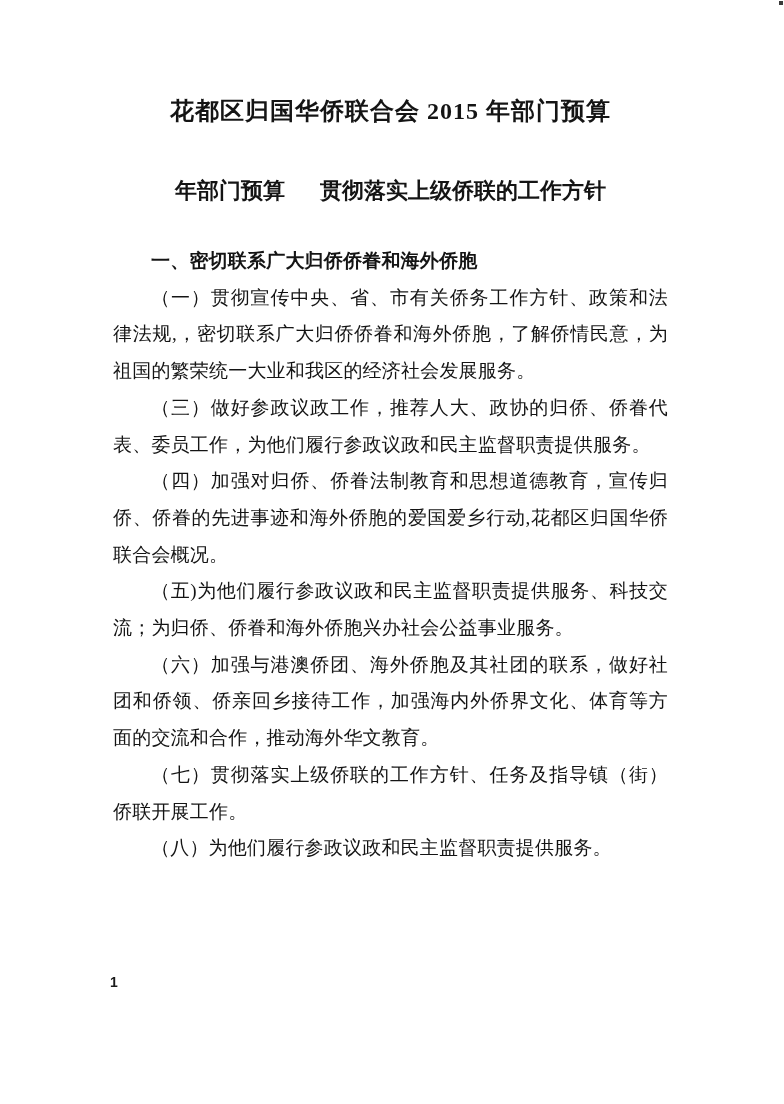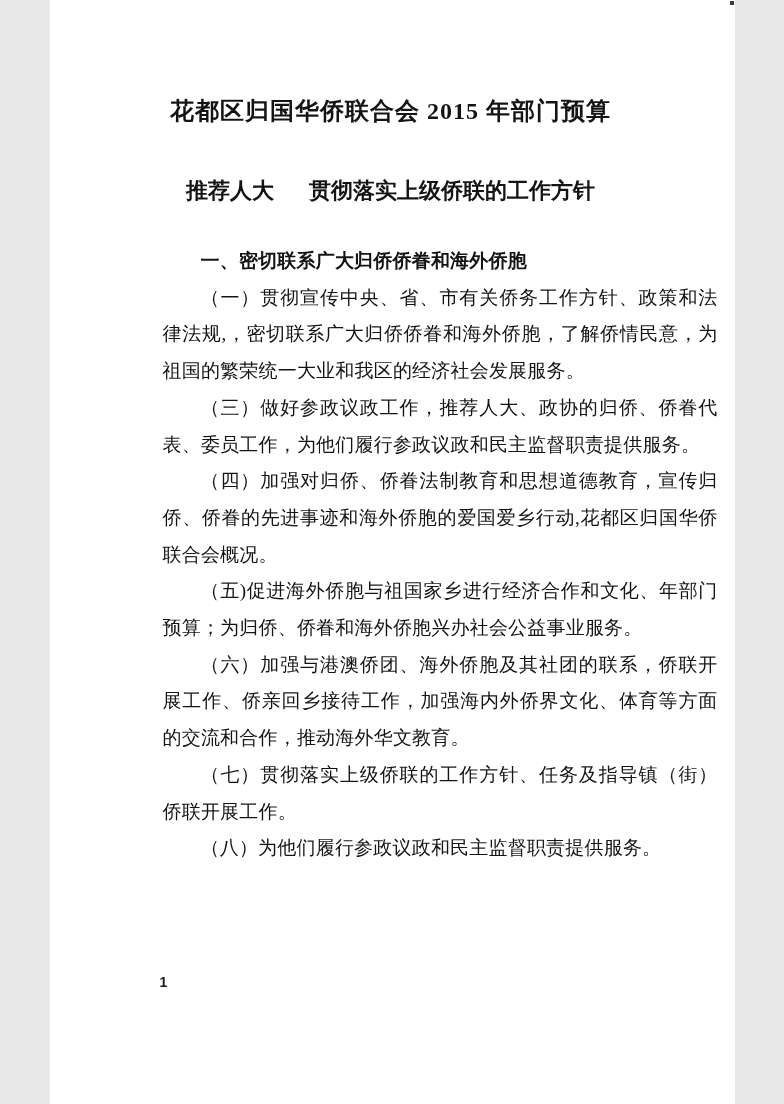--- a/index.html
+++ b/index.html
@@ -2,21 +2,21 @@
 <html><head>
 <meta charset="utf-8">
 <style>
   html, body {
     margin: 0;
     padding: 0;
     background: #e8e8e8;
   }
   .page {
     position: relative;
-    width: 685px;
+    width: 784px;
     height: 1104px;
     margin: 0 auto;
     background: #ffffff;
     box-sizing: border-box;
     padding: 95px 116px 0 113px;
     overflow: hidden;
     color: #141414;
     font-family: "Liberation Serif", "DejaVu Serif", serif;
   }
   .doc-title {
@@ -74,31 +74,31 @@
 </head>
 <body>
 
 <div class="page">
 
   <div class="scan-speck"></div>
 
   <div class="doc-title">花都区归国华侨联合会 2015 年部门预算</div>
 
   <div class="section-heading">
-    <span class="part-label">推荐人大</span><span>贯彻落实上级侨联的工作方针</span>
+    <span class="part-label">年部门预算</span><span>贯彻落实上级侨联的工作方针</span>
   </div>
 
   <div class="doc-body">
     <p class="body-heading">一、密切联系广大归侨侨眷和海外侨胞</p>
     <div>
         <p>（一）贯彻宣传中央、省、市有关侨务工作方针、政策和法律法规,，密切联系广大归侨侨眷和海外侨胞，了解侨情民意，为祖国的繁荣统一大业和我区的经济社会发展服务。</p>
         <p>（三）做好参政议政工作，推荐人大、政协的归侨、侨眷代表、委员工作，为他们履行参政议政和民主监督职责提供服务。</p>
         <p>（四）加强对归侨、侨眷法制教育和思想道德教育，宣传归侨、侨眷的先进事迹和海外侨胞的爱国爱乡行动,花都区归国华侨联合会概况。</p>
-        <p>（五)促进海外侨胞与祖国家乡进行经济合作和文化、年部门预算；为归侨、侨眷和海外侨胞兴办社会公益事业服务。</p>
-        <p>（六）加强与港澳侨团、海外侨胞及其社团的联系，侨联开展工作、侨亲回乡接待工作，加强海内外侨界文化、体育等方面的交流和合作，推动海外华文教育。</p>
+        <p>（五)为他们履行参政议政和民主监督职责提供服务、科技交流；为归侨、侨眷和海外侨胞兴办社会公益事业服务。</p>
+        <p>（六）加强与港澳侨团、海外侨胞及其社团的联系，做好社团和侨领、侨亲回乡接待工作，加强海内外侨界文化、体育等方面的交流和合作，推动海外华文教育。</p>
         <p>（七）贯彻落实上级侨联的工作方针、任务及指导镇（街）侨联开展工作。</p>
         <p>（八）为他们履行参政议政和民主监督职责提供服务。</p>
       </div>
   </div>
 
   <div class="page-number">1</div>
 
 </div>
 
 </body></html>

